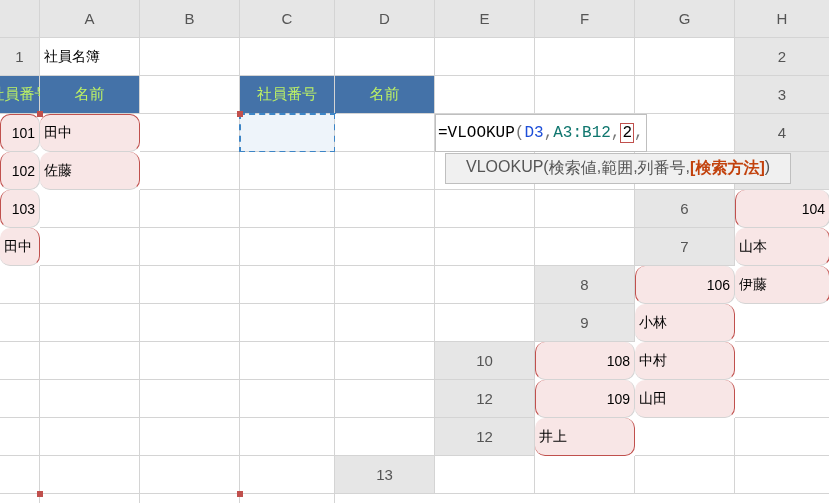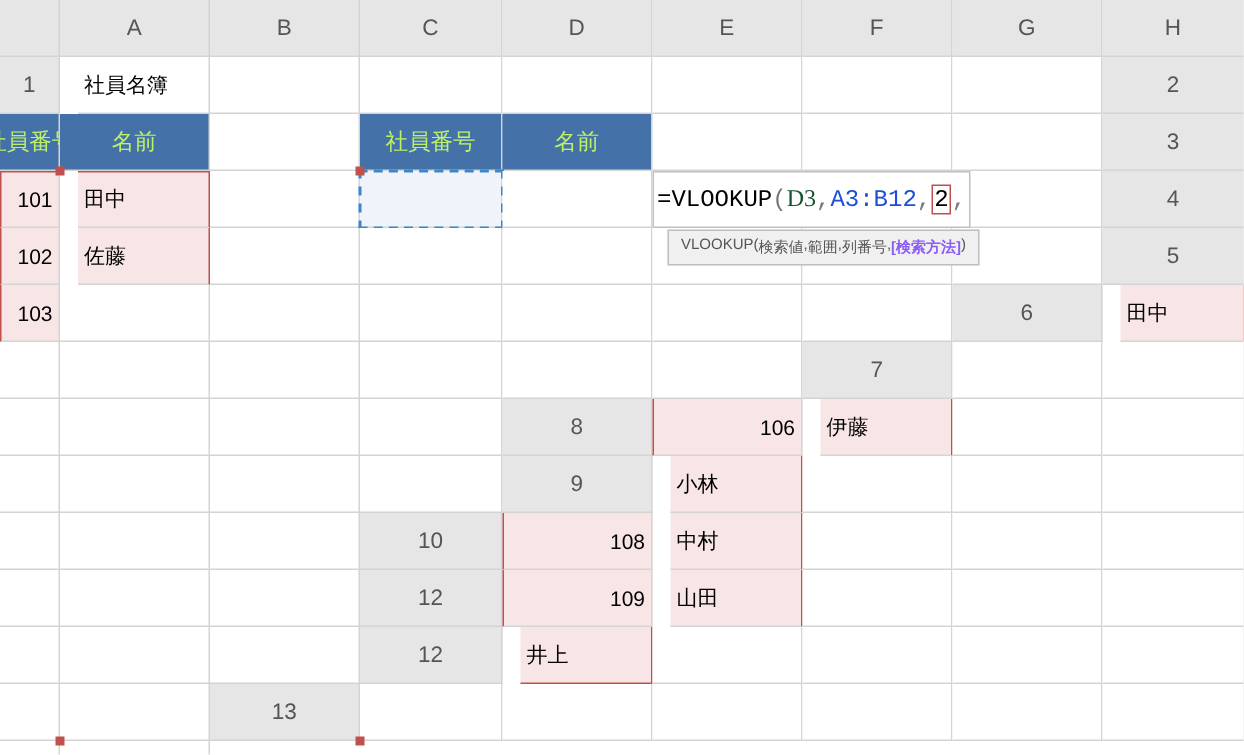--- a/index.html
+++ b/index.html
@@ -48,23 +48,23 @@
     font-size: 15px;
     border-right: 1px solid #bfbfbf;
     border-bottom: 1px solid #bfbfbf;
   }
   .th {
     background: #4472a8 !important;
     color: #bef264;
     justify-content: center;
     font-size: 15px;
   }
-  .pink { background: #f8e6e6 !important; }
+  .pink { background: #f8e6e6 !important; border-radius: 10px; }
   .num { justify-content: flex-end; }
-  .txt { justify-content: flex-start; margin-left: 12px; }
+  .txt { justify-content: flex-start; }
 
   
   .rb-top { border-top: 1px solid #c0504d !important; }
   .rb-bot { border-bottom: 1px solid #c0504d !important; }
   .rb-left { border-left: 1px solid #c0504d !important; }
   .rb-right { border-right: 1px solid #c0504d !important; }
 
   
   .blue-dash {
     outline: 2px dashed #3d85c6;
@@ -82,38 +82,38 @@
     align-items: center;
     background: #fff;
     border: 1px solid #bfbfbf;
     padding: 0 2px;
     font-size: 16px;
     font-family: "Consolas", "Courier New", monospace;
     z-index: 5;
   }
   .f-black { color:#000; }
   .f-gray { color:#777; }
-  .f-blue { color:#14532d;font-family:Liberation Serif, serif; }
-  .f-red { color:#1d4ed8; }
+  .f-blue { color:#1d4ed8; }
+  .f-red { color:#0f766e; }
   .f-arg3 { border:1px solid #c0504d; padding:0 1px; color:#000; }
 
   .tooltip {
     position: absolute;
     left: 445px;
     top: 153px;
     background: #f0f0f0;
     border: 1px solid #bfbfbf;
-    padding: 4px 8px;
-    font-size: 10px;
+    padding: 4px 20px;
+    font-size: 16px;
     color: #555;
     z-index: 5;
     display: flex;
     gap: 0;
   }
-  .tooltip .cur { font-weight: 700; color:#8b5cf6; }
+  .tooltip .cur { font-weight: 700; color:#c2410c; }
   .sq {
     position:absolute;
     width:6px;height:6px;background:#c0504d;
     z-index:4;
   }
 </style>
 </head>
 <body>
 
 <div class="sheet" id="sheet">
@@ -163,28 +163,30 @@
     <div></div>
     <div class="rowhdr">5</div>
     <div class="pink num rb-left">103</div>
     <div></div>
     <div></div>
     <div></div>
     <div></div>
     <div></div>
     <div></div>
     <div class="rowhdr">6</div>
+    <div class="pink num rb-left">104</div>
     <div class="pink txt rb-right">田中</div>
     <div></div>
     <div></div>
     <div></div>
     <div></div>
     <div></div>
     <div></div>
     <div class="rowhdr">7</div>
+    <div class="pink txt rb-right">山本</div>
     <div></div>
     <div></div>
     <div></div>
     <div></div>
     <div></div>
     <div></div>
     <div class="rowhdr">8</div>
     <div class="pink num rb-left">106</div>
     <div class="pink txt rb-right">伊藤</div>
     <div></div>

